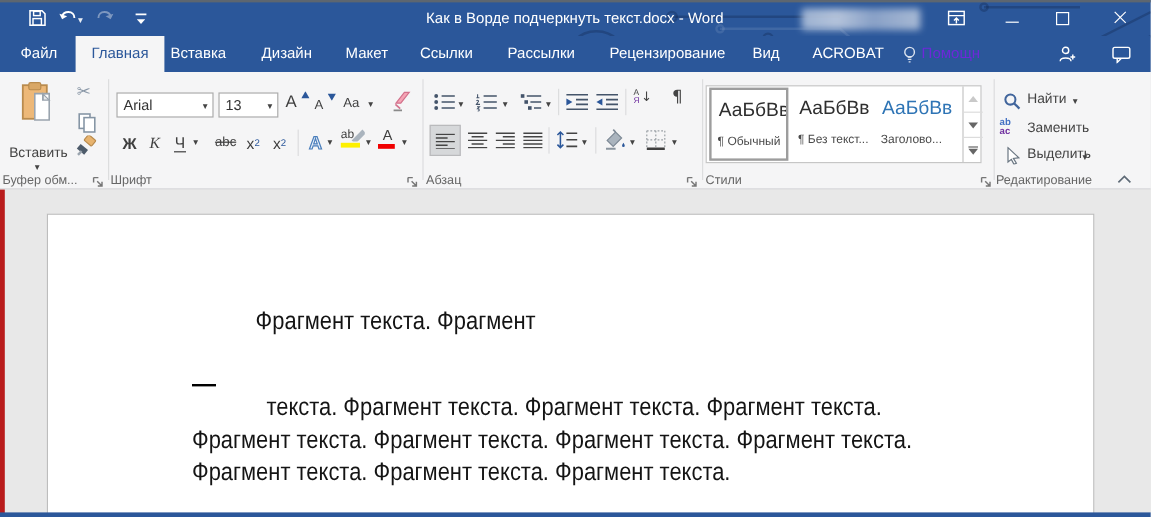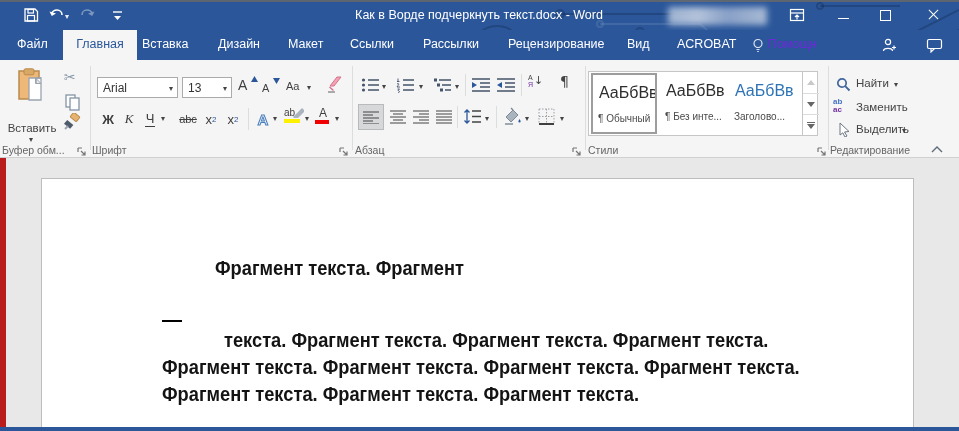--- a/index.html
+++ b/index.html
@@ -52,21 +52,21 @@
   .sg-btn { position:absolute; left:0; width:16px; height:21px; display:flex; align-items:center; justify-content:center; }
   .tri-up   { width:0; height:0; border-left:4px solid transparent; border-right:4px solid transparent; border-bottom:5px solid #c9c9c9; }
   .tri-down { width:0; height:0; border-left:4px solid transparent; border-right:4px solid transparent; border-top:5px solid #666; }
   .sg-more  { display:flex; flex-direction:column; align-items:center; gap:1px; }
   .sg-more .bar { width:8px; height:0; border-top:1.5px solid #666; }
 
   
   .edit-row-label { font-size:11.5px; color:#444; white-space:nowrap; }
 
   
-  .docarea { left:0; top:158px; width:959px; height:273px; background:#e8e8e8; border-left:6px solid #b91c1c;font-weight:bold; }
+  .docarea { left:0; top:158px; width:959px; height:273px; background:#e8e8e8; border-left:4px solid #b91c1c; }
   .page { position:absolute; left:35px; top:20px; width:873px; height:300px; background:#fff; border:1px solid #bdbdbd; }
   .docline { position:absolute; font-size:21px; color:#141414; white-space:nowrap;
              transform:scaleX(.87); transform-origin:0 0; letter-spacing:0; }
   .l1 { left:173px; top:77px; }
   .l2 { left:182px; top:149px; }
   .l3 { left:120px; top:176px; }
   .l4 { left:120px; top:203px; }
   .underline-blank { position:absolute; left:120px; top:141px; width:20px; height:2px; background:#000; }
   .bottombar { left:0; top:427px; width:959px; height:4px; background:#2b579a; }
 
@@ -359,21 +359,21 @@
       <path d="M5 5 l4 4 M9 5.5 V9 H5.5" fill="none" stroke="#767676" stroke-width="1.2"></path>
     </svg>
 
     <div class="styles-panel abs">
       <div class="style-item style-sel" style="left:2px;width:66px">
         <span class="style-prev">АаБбВв</span>
         <span class="style-lbl">¶ Обычный</span>
       </div>
       <div class="style-item" style="left:71px;width:66px">
         <span class="style-prev">АаБбВв</span>
-        <span class="style-lbl">¶ Без инте...</span>
+        <span class="style-lbl">¶ Без текст...</span>
       </div>
       <div class="style-item style-heading" style="left:140px;width:72px">
         <span class="style-prev">АаБбВв</span>
         <span class="style-lbl">Заголово...</span>
       </div>
       <div class="sg-scroll">
         <div class="sg-btn" style="top:0">
             <div class="tri-up"></div>
           </div>
         <div class="sg-btn" style="top:21px;border-top:1px solid #dcdcdc">

